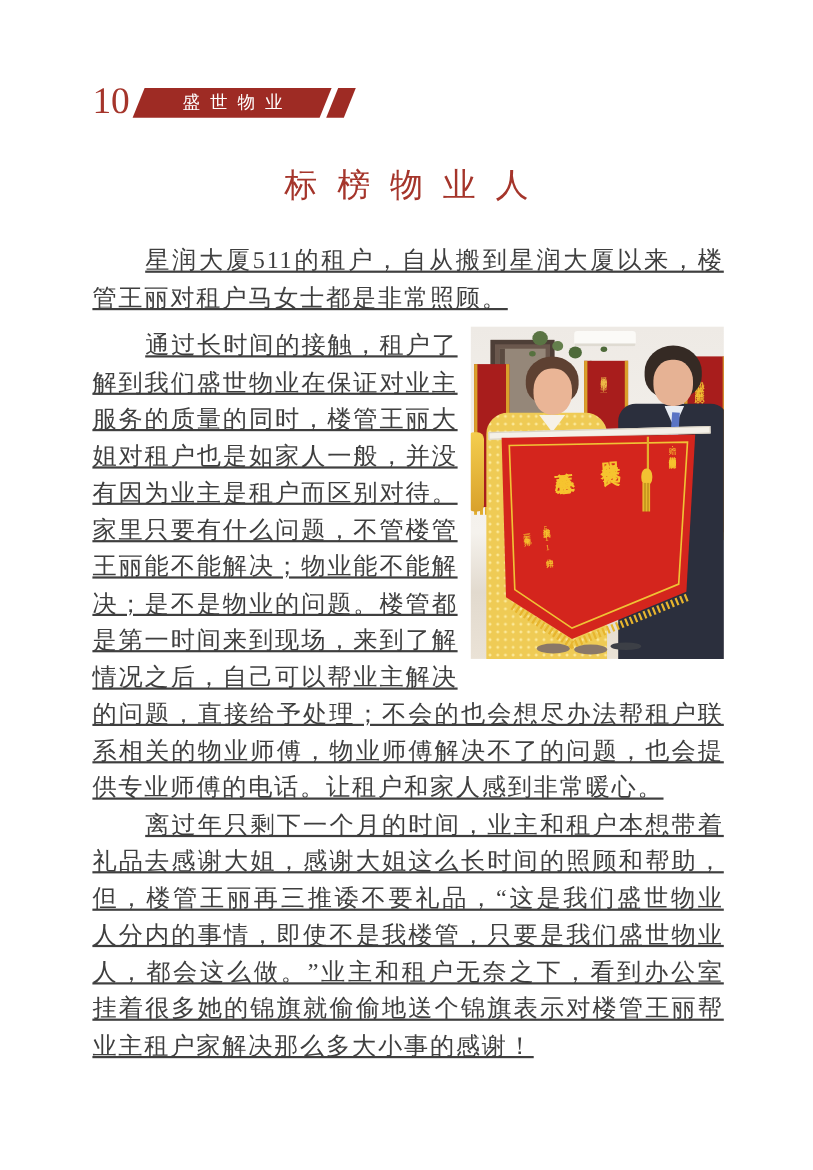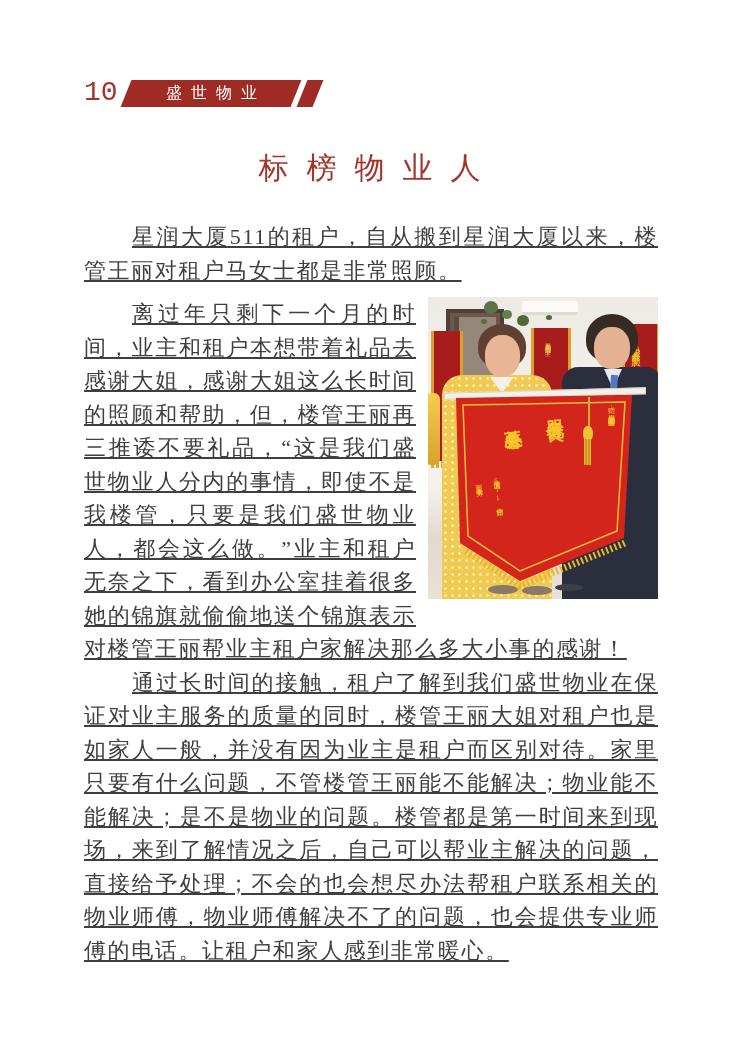--- a/index.html
+++ b/index.html
@@ -1,21 +1,21 @@
 <!DOCTYPE html>
 <html><head>
 <meta charset="utf-8">
 <style>
   * { margin:0; padding:0; box-sizing:border-box; }
   body { background:#ffffff; font-family:"Liberation Serif","DejaVu Serif",serif; }
   .page { position:relative; width:739px; height:1064px; background:#ffffff; overflow:hidden; }
 
   
   .page-header { position:absolute; left:84px; top:78px; display:flex; align-items:center; height:30px; }
-  .page-number { font-size:28px; color:#a5352b; font-family:Liberation Mono, monospace; line-height:30px; }
+  .page-number { font-size:34px; color:#a5352b; font-family:Liberation Serif, serif; line-height:30px; }
   .ribbon-wrap { display:flex; gap:6px; height:27px; margin-left:8px; transform:skewX(-22deg); }
   .ribbon-main { width:170px; background:#9e2b24; display:flex; align-items:center; justify-content:center; }
   .ribbon-text { transform:skewX(22deg); color:#ffffff; font-size:16px; letter-spacing:9px; padding-left:9px; }
   .ribbon-sliver { width:16px; background:#9e2b24; }
 
   
   .title { position:absolute; left:0; right:0; top:148px; text-align:center; color:#a5352b;
            font-size:30px; font-weight:400; letter-spacing:18px; padding-left:18px; }
 
   
@@ -147,17 +147,17 @@
       <div class="vtext pn-main pn-main-r">服务优良</div>
       <div class="vtext pn-main pn-main-l">关心备至</div>
       <div class="vtext pn-from pn-from1">星润大厦511住户赠</div>
       <div class="vtext pn-from pn-from2">二零一九年十一月</div>
 
       <div class="tassel-cord"></div>
       <div class="tassel-knot"></div>
       <div class="tassel-tail"></div>
     </div>
 
+    <p class="para">通过长时间的接触，租户了解到我们盛世物业在保证对业主服务的质量的同时，楼管王丽大姐对租户也是如家人一般，并没有因为业主是租户而区别对待。家里只要有什么问题，不管楼管王丽能不能解决；物业能不能解决；是不是物业的问题。楼管都是第一时间来到现场，来到了解情况之后，自己可以帮业主解决的问题，直接给予处理；不会的也会想尽办法帮租户联系相关的物业师傅，物业师傅解决不了的问题，也会提供专业师傅的电话。让租户和家人感到非常暖心。</p>
     <p class="para">离过年只剩下一个月的时间，业主和租户本想带着礼品去感谢大姐，感谢大姐这么长时间的照顾和帮助，但，楼管王丽再三推诿不要礼品，“这是我们盛世物业人分内的事情，即使不是我楼管，只要是我们盛世物业人，都会这么做。”业主和租户无奈之下，看到办公室挂着很多她的锦旗就偷偷地送个锦旗表示对楼管王丽帮业主租户家解决那么多大小事的感谢！</p>
-    <p class="para">通过长时间的接触，租户了解到我们盛世物业在保证对业主服务的质量的同时，楼管王丽大姐对租户也是如家人一般，并没有因为业主是租户而区别对待。家里只要有什么问题，不管楼管王丽能不能解决；物业能不能解决；是不是物业的问题。楼管都是第一时间来到现场，来到了解情况之后，自己可以帮业主解决的问题，直接给予处理；不会的也会想尽办法帮租户联系相关的物业师傅，物业师傅解决不了的问题，也会提供专业师傅的电话。让租户和家人感到非常暖心。</p>
   </div>
 
 </div>
 
 </body></html>

